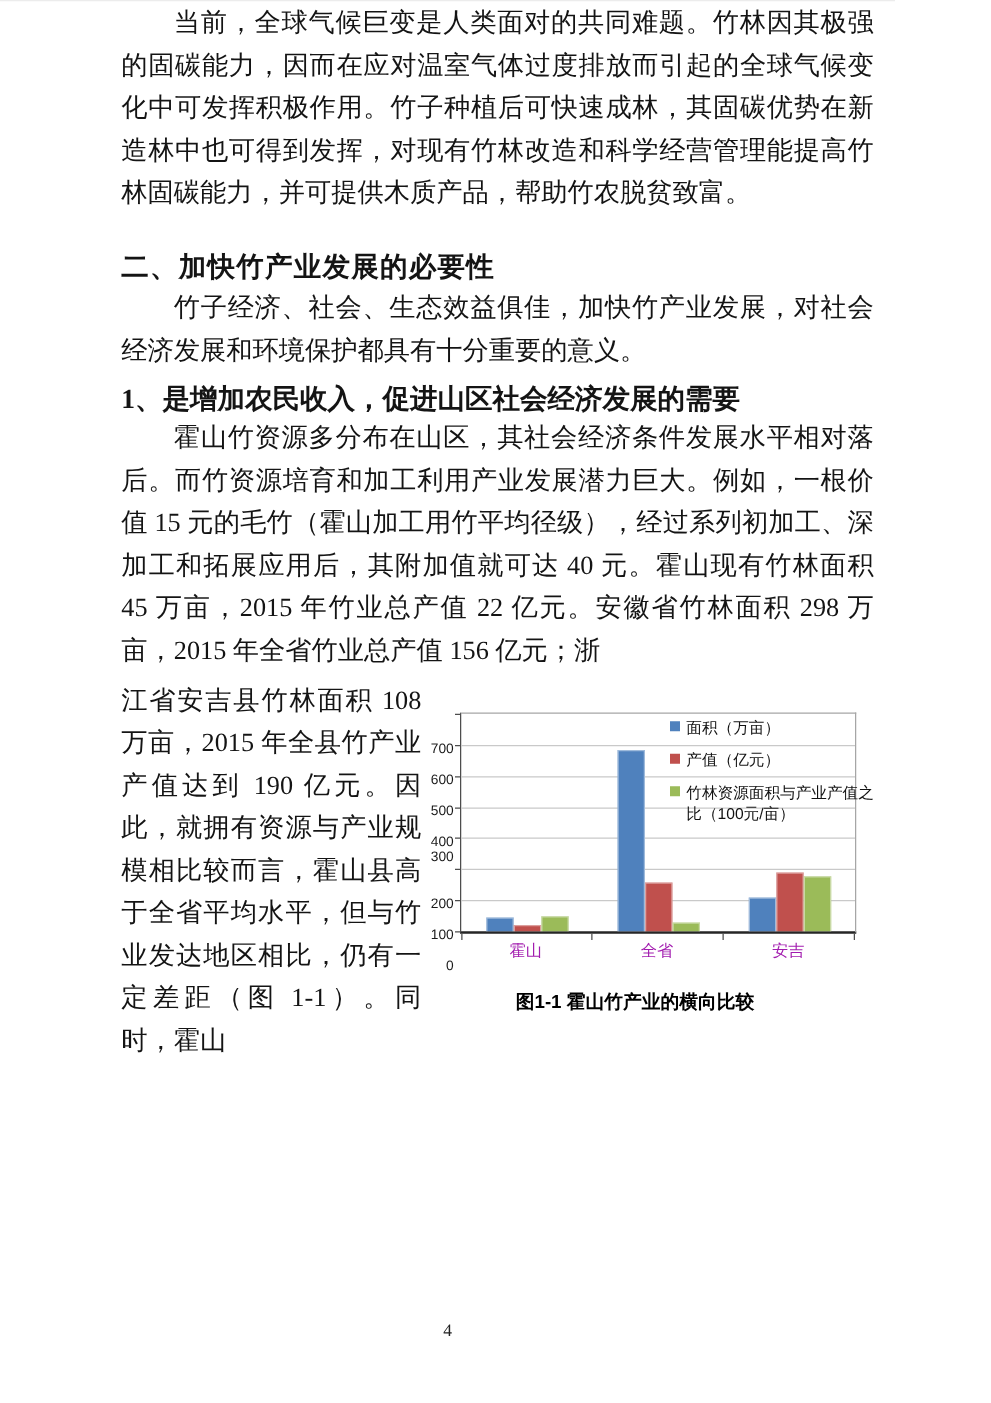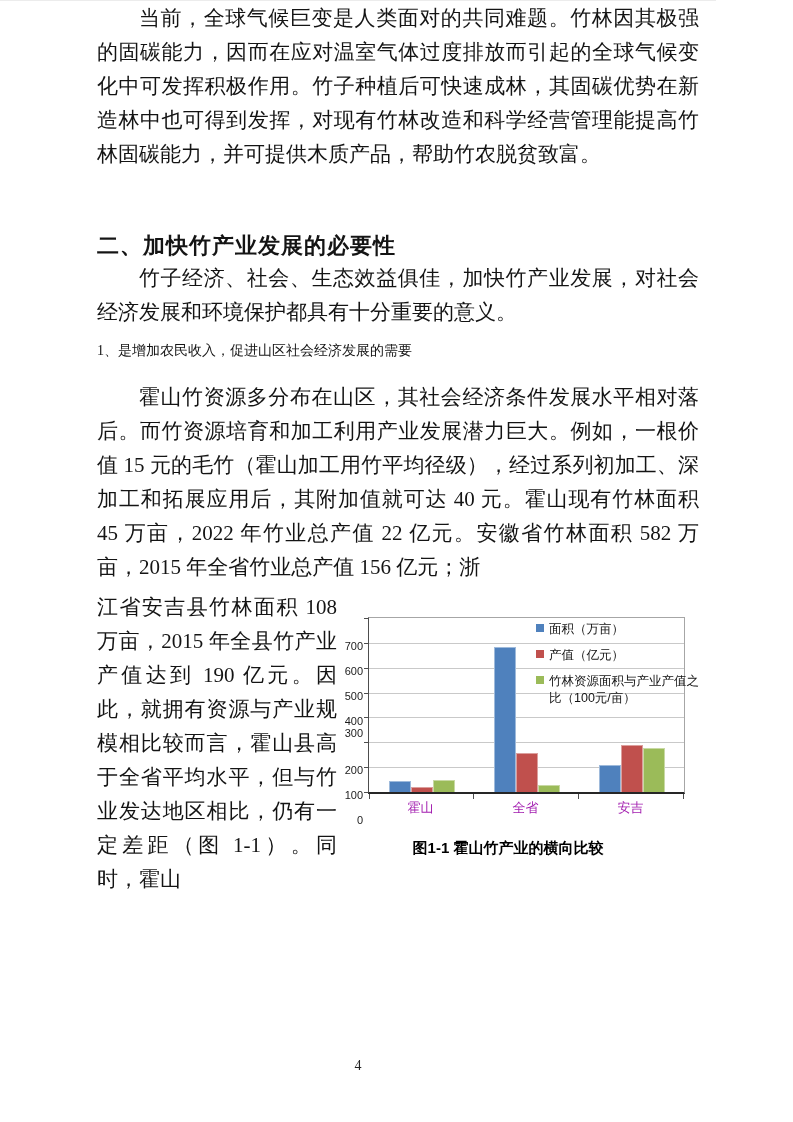--- a/index.html
+++ b/index.html
@@ -7,25 +7,25 @@
     position:relative; width:716px; height:1122px; background:#fff;
     font-family:"Liberation Serif","DejaVu Serif",serif; color:#141414;
     border-top:1px solid #ececec; overflow:hidden;
   }
   .content { position:absolute; left:97px; top:0; width:602px; }
   p.body { font-size:21px; line-height:34px; text-align:justify; margin:0; }
   .indent { text-indent:2em; }
   .para1 { margin-top:152px; }
   h2.sec {
     font-size:22px; font-weight:bold; line-height:30px;
-    margin:60px 0 0 0; letter-spacing:1px;
+    margin:28px 0 0 0; letter-spacing:1px;
   }
   .para2 { margin-top:34px; line-height:33px; }
   h3.sub {
-    font-size:14px; font-weight:normal; line-height:28px; margin:8px 0 15px 0;
+    font-size:22px; font-weight:bold; line-height:28px; margin:8px 0 0 0;
   }
   .para3 { margin-top:22px; line-height:34.5px; }
   
   .wrap-row { position:relative; margin-top:6px; height:278px; }
   .wrap-col { width:240px; font-size:21px; line-height:34px; text-align:justify; margin:0; }
   figure.chart-fig { position:absolute; right:-6px; top:15px; width:378px; margin:0; }
   .chart { position:relative; width:378px; height:212px;
            font-family:"Liberation Sans","DejaVu Sans",sans-serif; }
   .plot {
     position:absolute; left:41px; top:12px; width:315px; height:174px;
@@ -61,21 +61,21 @@
   <div class="content">
 
     <p class="body indent para1">当前，全球气候巨变是人类面对的共同难题。竹林因其极强的固碳能力，因而在应对温室气体过度排放而引起的全球气候变化中可发挥积极作用。竹子种植后可快速成林，其固碳优势在新造林中也可得到发挥，对现有竹林改造和科学经营管理能提高竹林固碳能力，并可提供木质产品，帮助竹农脱贫致富。</p>
 
     <h2 class="sec">二、加快竹产业发展的必要性</h2>
 
     <p class="body indent para2">竹子经济、社会、生态效益俱佳，加快竹产业发展，对社会经济发展和环境保护都具有十分重要的意义。</p>
 
     <h3 class="sub">1、是增加农民收入，促进山区社会经济发展的需要</h3>
 
-    <p class="body indent para3">霍山竹资源多分布在山区，其社会经济条件发展水平相对落后。而竹资源培育和加工利用产业发展潜力巨大。例如，一根价值 15 元的毛竹（霍山加工用竹平均径级），经过系列初加工、深加工和拓展应用后，其附加值就可达 40 元。霍山现有竹林面积 45 万亩，2022 年竹业总产值 22 亿元。安徽省竹林面积 582 万亩，2015 年全省竹业总产值 156 亿元；浙</p>
+    <p class="body indent para3">霍山竹资源多分布在山区，其社会经济条件发展水平相对落后。而竹资源培育和加工利用产业发展潜力巨大。例如，一根价值 15 元的毛竹（霍山加工用竹平均径级），经过系列初加工、深加工和拓展应用后，其附加值就可达 40 元。霍山现有竹林面积 45 万亩，2015 年竹业总产值 22 亿元。安徽省竹林面积 298 万亩，2015 年全省竹业总产值 156 亿元；浙</p>
 
     <div class="wrap-row">
       <p class="wrap-col">江省安吉县竹林面积 108 万亩，2015 年全县竹产业产值达到 190 亿元。因此，就拥有资源与产业规模相比较而言，霍山县高于全省平均水平，但与竹业发达地区相比，仍有一定差距（图 1-1）。同时，霍山</p>
 
       <figure class="chart-fig">
         <div class="chart">
           <div class="yaxis">
               <div class="ytick" style="top: 168px;">0</div>
               <div class="ytick" style="top: 143.143px;">100</div>
               <div class="ytick" style="top: 118.286px;">200</div>

